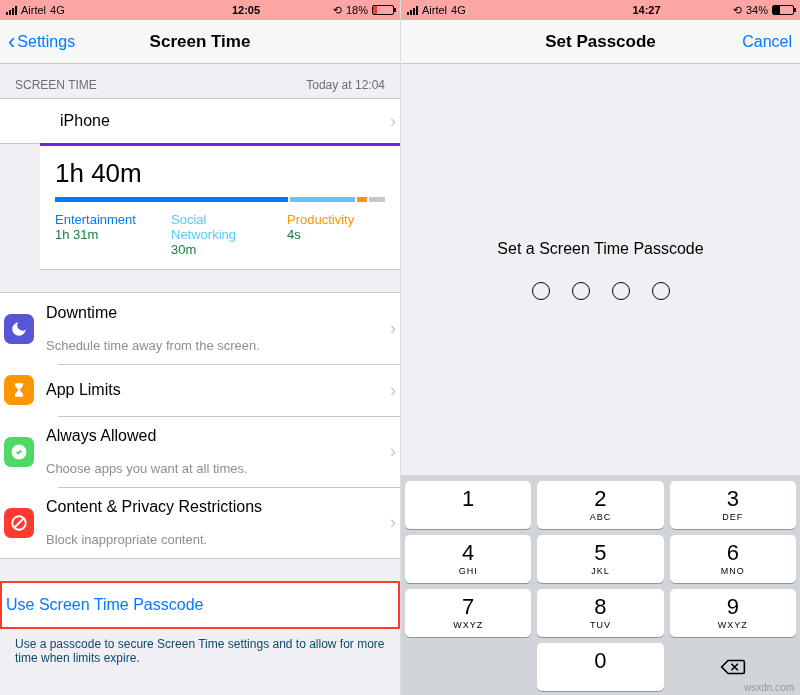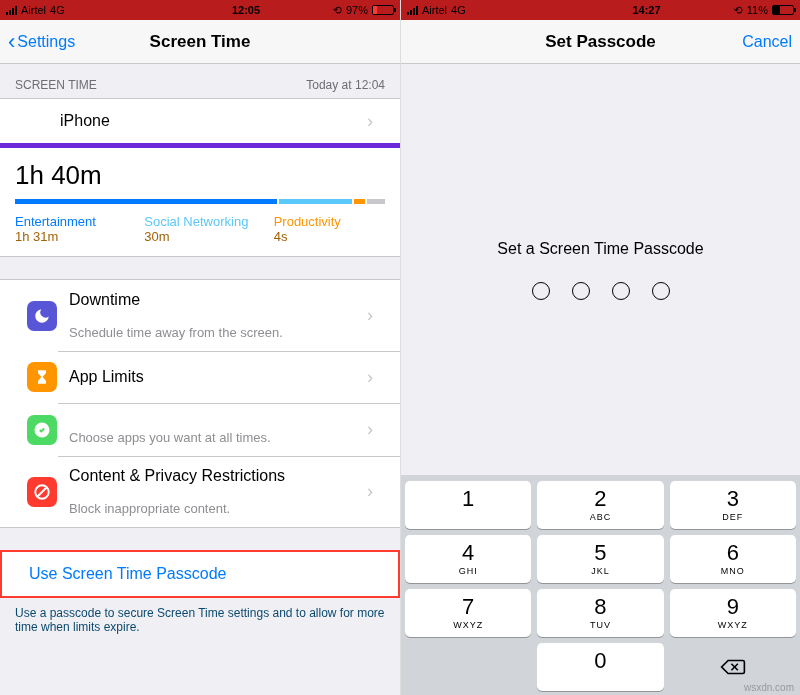--- a/index.html
+++ b/index.html
@@ -18,21 +18,21 @@
     display: flex;
     flex-direction: column;
     overflow: hidden;
     position: relative;
   }
   .phone + .phone { border-left: 1px solid #ddd; }
 
   
   .status-bar {
     height: 20px;
-    background: #b91c1c;
+    background: #fca5a5;
     display: flex;
     align-items: center;
     justify-content: space-between;
     font-size: 11px;
     padding: 0 6px;
     color: #000;
   }
   .status-left, .status-right { display: flex; align-items: center; gap: 4px; }
   .status-center { font-weight: 600; position: absolute; left: 50%; transform: translateX(-50%); margin-left: 46px; }
   .signal-bars { display: flex; align-items: flex-end; gap: 1px; }
@@ -74,21 +74,21 @@
     display: flex; justify-content: space-between;
     font-size: 12px; color: #6d6d72;
     padding: 14px 15px 6px;
     text-transform: none;
   }
 
   
   .cell-group { background:#fff; border-top:1px solid #c8c7cc; border-bottom:1px solid #c8c7cc; }
   .cell {
     display:flex; align-items:center;
-    padding: 11px 27px;
+    padding: 11px 4px;
     position:relative;
     min-height: 44px;
   }
   .cell + .cell::before {
     content:"";
     position:absolute; left:15px; right:0; top:0;
     height:1px; background:#c8c7cc;
   }
   .cell-icon-pad + .cell::before { left: 58px; }
   .cell-body { flex:1; }
@@ -102,28 +102,28 @@
     width:30px; height:30px; border-radius:7px;
     display:flex; align-items:center; justify-content:center;
     color:#fff; flex-shrink:0;
   }
   .ico-purple{background:#5856d6;}
   .ico-orange{background:#ff9500;}
   .ico-green{background:#4cd964;}
   .ico-red{background:#ff3b30;}
 
   
-  .usage-block { background:#fff; border-top:5px solid #6d28d9; border-bottom:1px solid #c8c7cc; }
+  .usage-block { background:#fff; border-top:3px solid #6d28d9; border-bottom:1px solid #c8c7cc;margin-left:40px; }
   .usage-time { font-size:26px; font-weight:300; color:#000; padding:12px 15px 8px; }
   .usage-bar { height:5px; margin:0 15px 10px; display:flex; gap:2px; }
   .usage-bar .seg { height:100%; }
   .usage-cols { display:flex; padding:0 15px 12px; gap:18px; }
   .usage-col { flex:1; }
   .usage-col .lbl { font-size:13px; }
-  .usage-col .val { font-size:13px; color:#a16207; }
+  .usage-col .val { font-size:13px; color:#15803d; }
   .c-blue{color:#007aff;} .c-cyan{color:#5ac8fa;} .c-orange{color:#ff9500;}
 
   .footer-text { font-size:12px; color:#0c4a6e; padding:8px 15px 14px; }
   .link-blue { color:#007aff; font-size:16px; }
 
   .highlight-red { border:2px solid #ff3b30; }
 
   
   .passcode-area {
     flex:1; display:flex; flex-direction:column; align-items:center; justify-content:center;
@@ -166,21 +166,21 @@
           <span></span>
           <span></span>
           <span></span>
         </div>
       <span>Airtel</span>
       <span>4G</span>
     </div>
     <div class="status-center">12:05</div>
     <div class="status-right">
       <span>⟲</span>
-      <span>97%</span>
+      <span>18%</span>
       <div class="battery-wrap">
           <div class="battery">
             <div class="fill" style="width:18%"></div>
           </div>
         </div>
     </div>
   </div>
 
   <div class="nav-bar">
     <div class="nav-left">
@@ -255,20 +255,21 @@
         <span class="chevron">›</span>
       </div>
       <div class="cell cell-icon-pad">
         <div class="app-ico ico-green">
           <svg width="18" height="18" viewBox="0 0 24 24" fill="#fff">
             <circle cx="12" cy="12" r="10" fill="#fff"></circle>
             <path d="M9 12l2 2 4-4" stroke="#4cd964" stroke-width="2.5" fill="none"></path>
           </svg>
         </div>
         <div class="cell-body cell-icon" style="margin-left:12px">
+          <div class="cell-title">Always Allowed</div>
           <div class="cell-sub">Choose apps you want at all times.</div>
         </div>
         <span class="chevron">›</span>
       </div>
       <div class="cell cell-icon-pad">
         <div class="app-ico ico-red">
           <svg width="18" height="18" viewBox="0 0 24 24" fill="none" stroke="#fff" stroke-width="2.5">
             <circle cx="12" cy="12" r="9"></circle>
             <line x1="6" y1="18" x2="18" y2="6"></line>
           </svg>
@@ -302,21 +303,21 @@
           <span></span>
           <span></span>
           <span></span>
         </div>
       <span>Airtel</span>
       <span>4G</span>
     </div>
     <div class="status-center">14:27</div>
     <div class="status-right">
       <span>⟲</span>
-      <span>11%</span>
+      <span>34%</span>
       <div class="battery-wrap">
           <div class="battery">
             <div class="fill ok" style="width:34%"></div>
           </div>
         </div>
     </div>
   </div>
 
   <div class="nav-bar">
     <div class="nav-title">Set Passcode</div>

